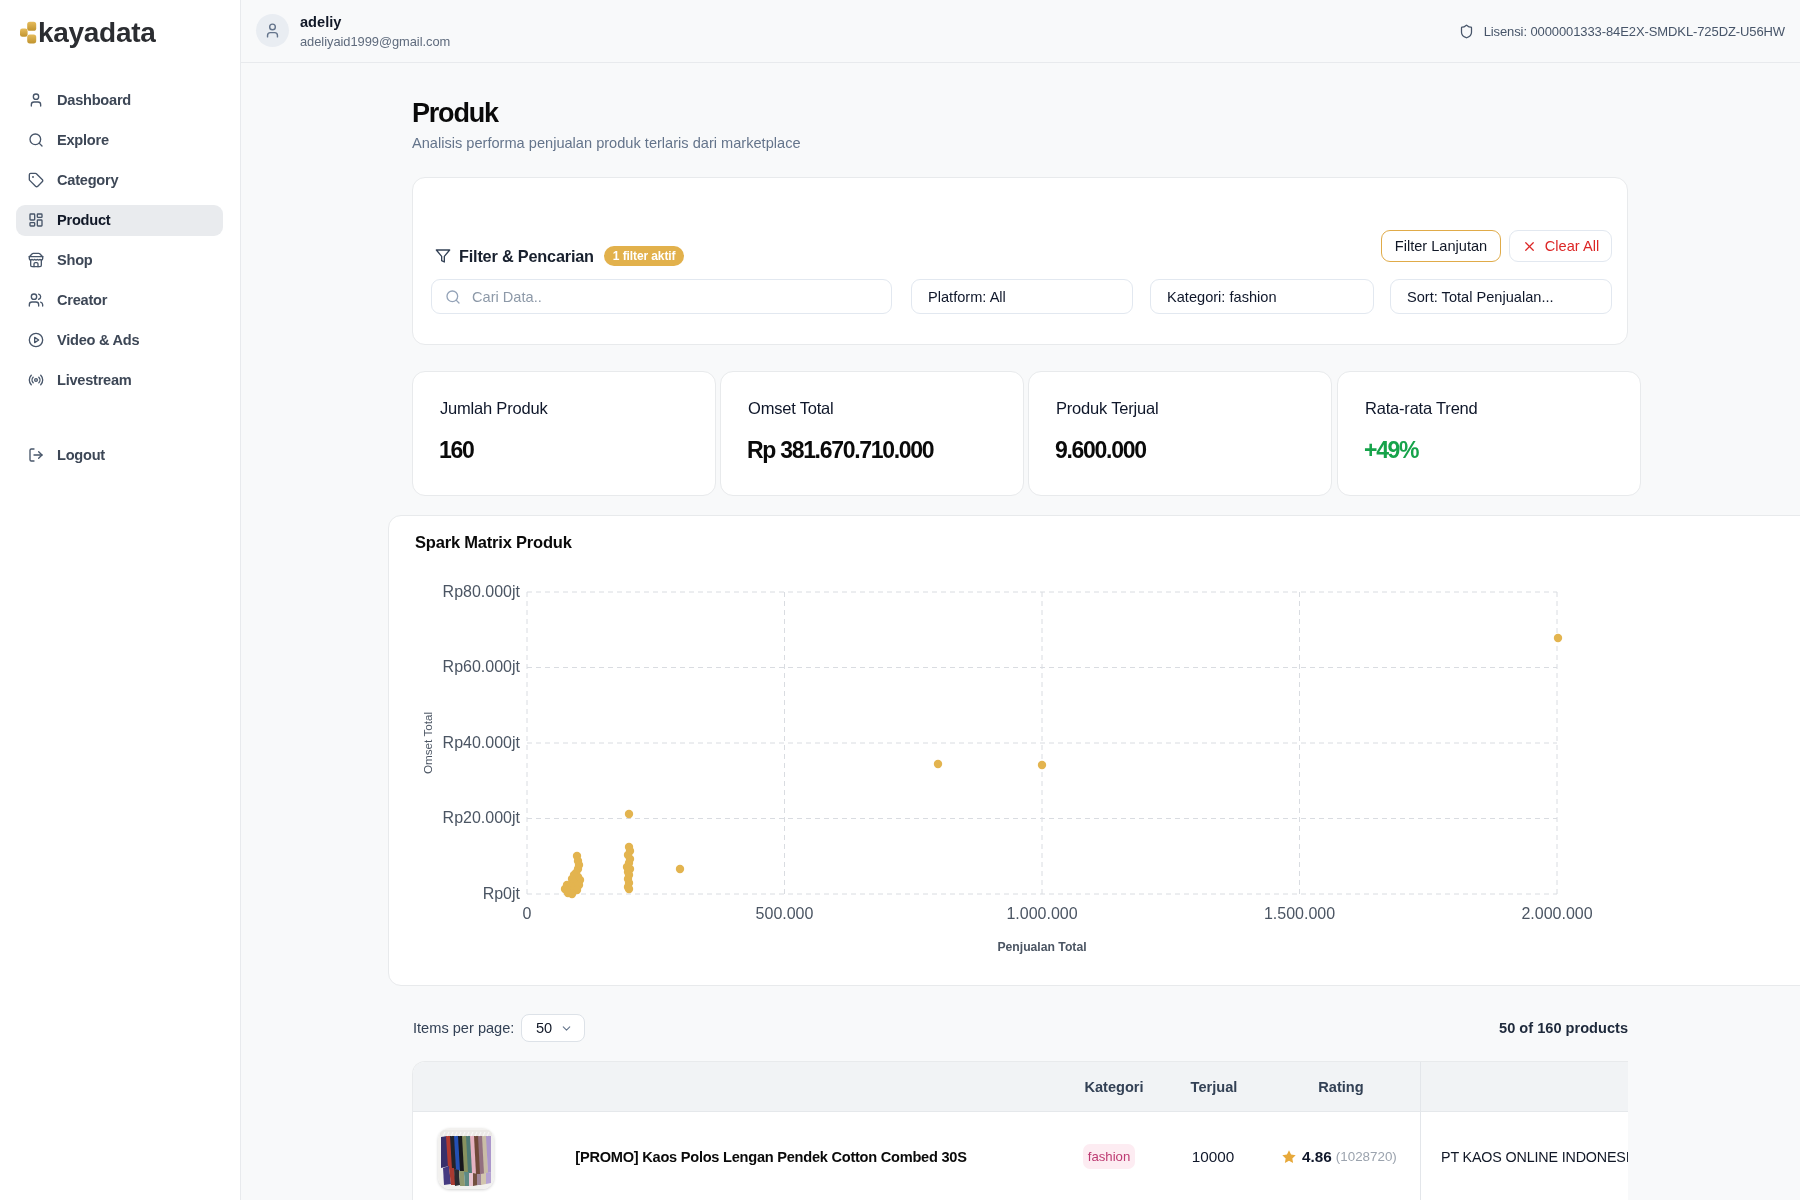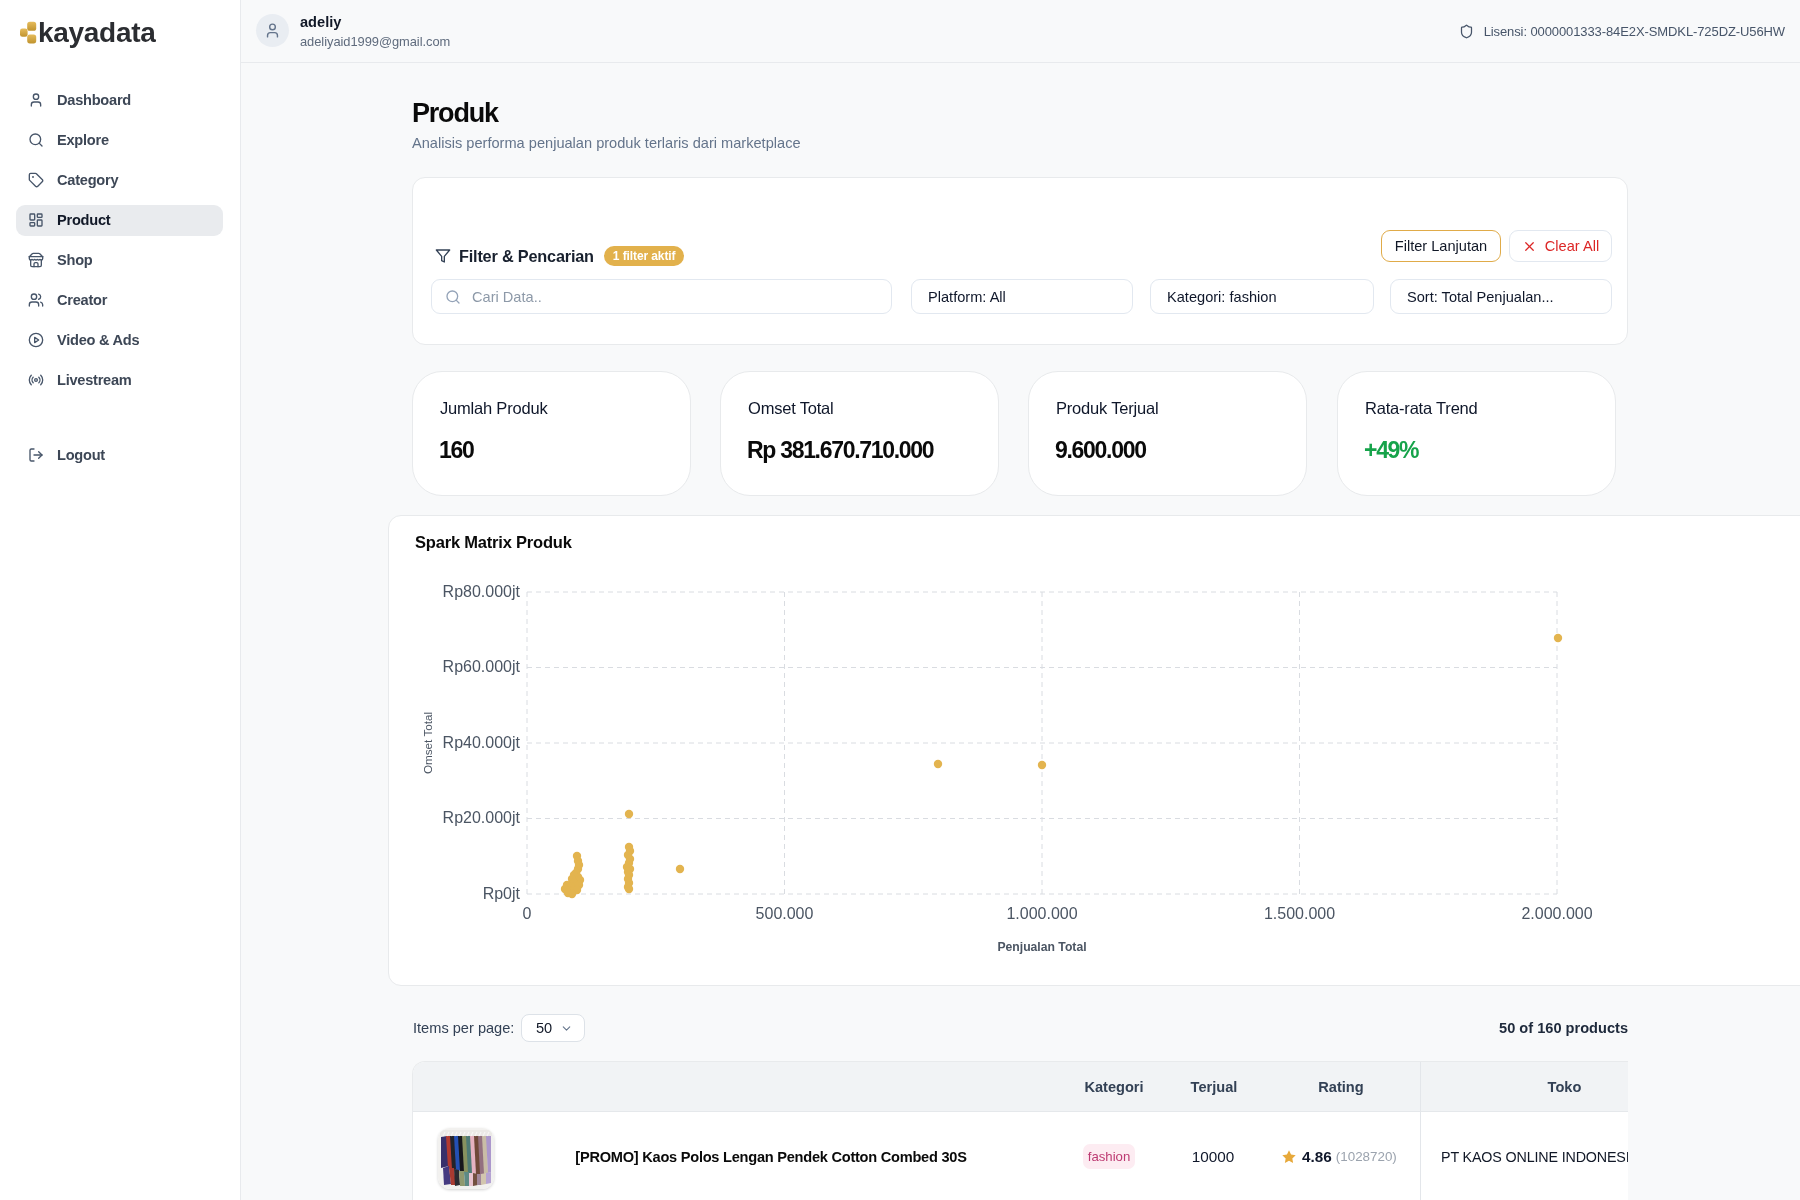--- a/index.html
+++ b/index.html
@@ -44,21 +44,21 @@
 .finputs { position:absolute; left:0; top:101px; width:1216px; height:35px; }
 .fbox { position:absolute; top:0; height:35px; border:1px solid #e2e8f0; border-radius:9px; background:#fff; display:flex; align-items:center; font-size:14.6px; }
 .search { left:18px; width:461px; color:#8d99a8; }
 .search .sic { margin:0 11px 0 13px; color:#94a3b8; }
 .sel { font-weight:500; color:#0f172a; padding-left:16px; }
 .sel1 { left:498px; width:222px; }
 .sel2 { left:737px; width:224px; }
 .sel3 { left:977px; width:222px; }
 
 
-.stat { height:125px; top:371px; width:279px;border-radius:30px; }
+.stat { height:125px; top:371px; width:304px; }
 .stat .slabel { position:absolute; left:27px; top:27px; font-size:16.5px; color:#0f172a; font-weight:500; letter-spacing:-0.2px; }
 .stat .svalue { position:absolute; left:26px; top:67px; font-size:23px; line-height:23px; font-weight:bold; color:#0a0a0a; letter-spacing:-1.3px; }
 .green { color:#16a34a !important; }
 
 
 .chcard { left:388px; top:515px; width:1472px; height:471px; }
 .chtitle { position:absolute; left:26px; top:17px; font-size:16.5px; letter-spacing:-0.2px; font-weight:bold; color:#0a0a0a; }
 
 
 .ipp { position:absolute; left:412px; top:1014px; width:1216px; height:28px; }
@@ -325,21 +325,20 @@
         <path d="m6 9 6 6 6-6"></path>
       </svg></div>
   <span class="right">50 of 160 products</span>
 </div>
 
 <div class="tbl">
   <div class="thead">
     <div class="th" style="left:648px;width:106px;">Kategori</div>
     <div class="th" style="left:754px;width:94px;">Terjual</div>
     <div class="th" style="left:848px;width:160px;">Rating</div>
-    <div class="th" style="left:1008px;width:287px;">Toko</div>
   </div>
   <div class="trow">
     <div class="thumb">
       <svg width="56" height="61" viewBox="0 0 56 61">
         <rect width="56" height="61" fill="#f2f1ef"></rect>
         <rect x="2" y="2" width="52" height="6" fill="#ebe9e6"></rect>
         <g>
           <path d="M3 9 L9 8 L11 38 L3 40 Z" fill="#38306b"></path>
           <path d="M8 8 L13 8 L15 40 L10 40 Z" fill="#b23a30"></path>
           <path d="M12 8 L17 8 L19 42 L14 41 Z" fill="#23232a"></path>

